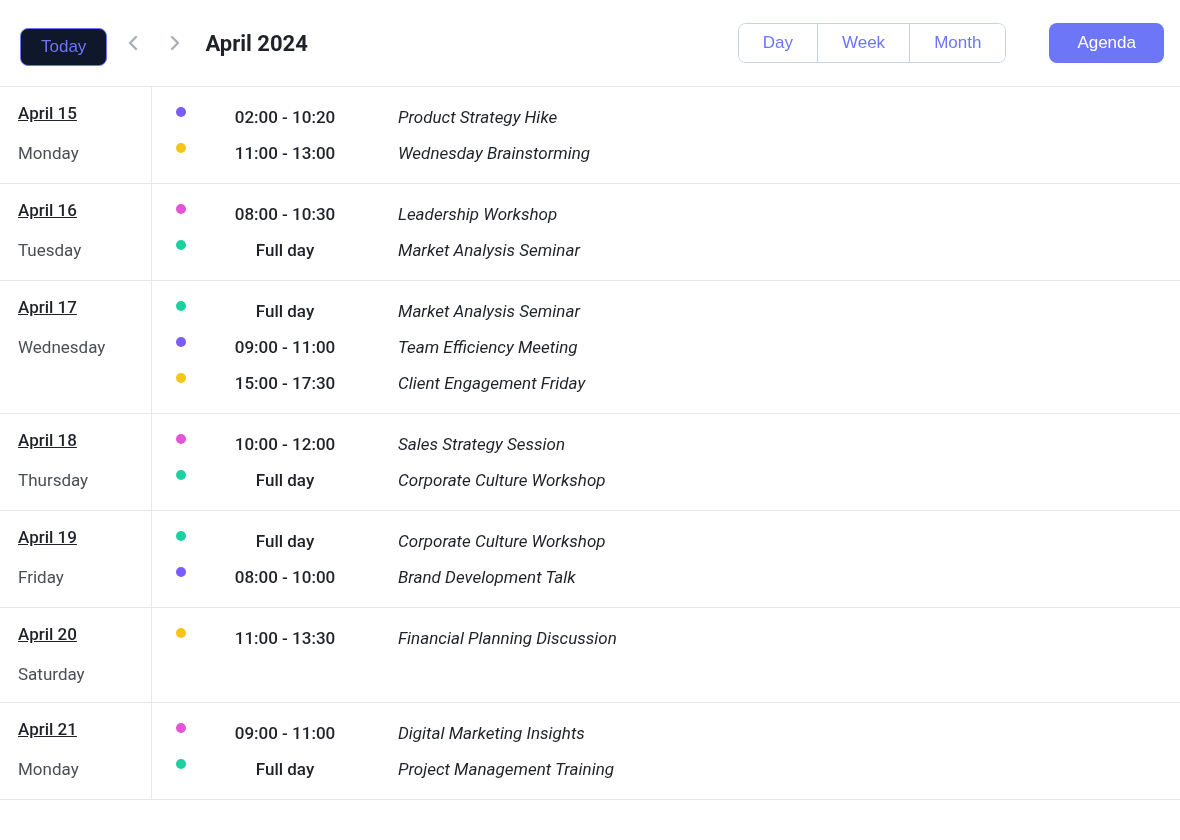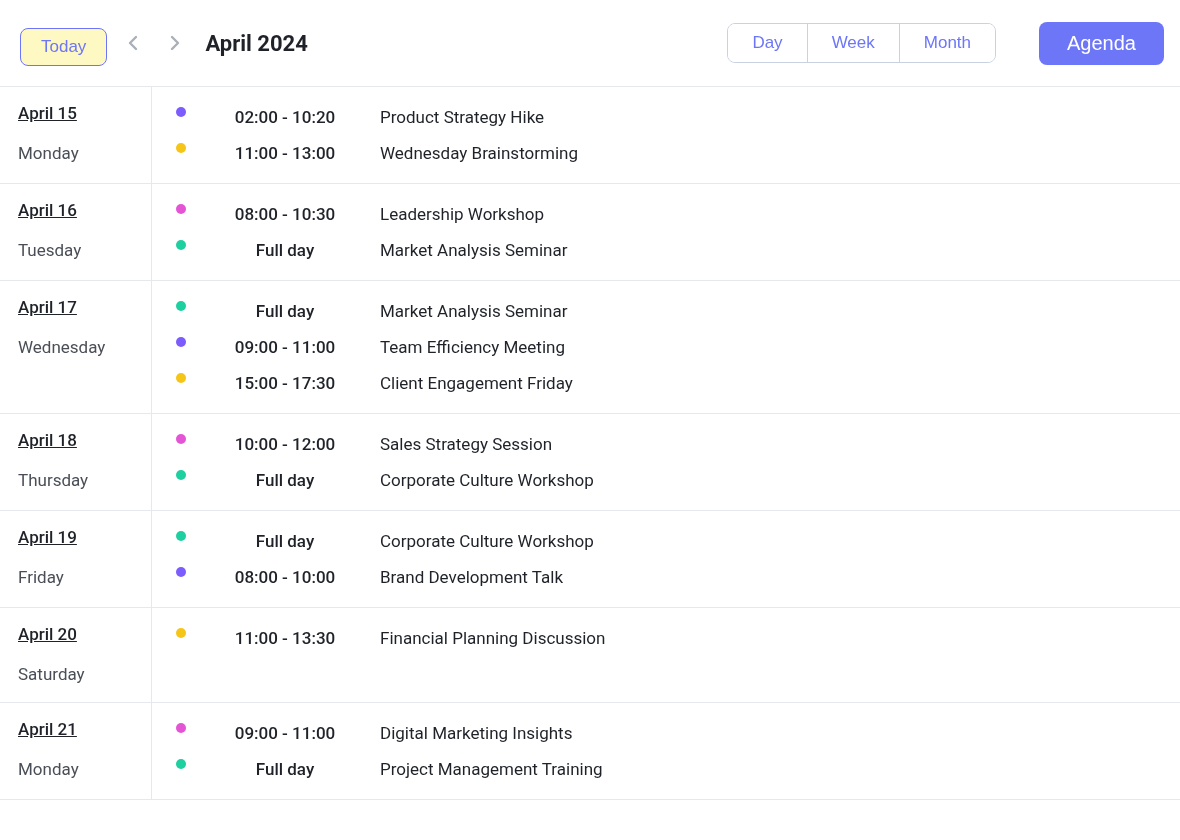--- a/index.html
+++ b/index.html
@@ -19,21 +19,21 @@
       padding: 20px 16px 20px 20px;
     }
     .toolbar-left {
       display: flex;
       align-items: center;
       gap: 14px;
     }
     .today-btn {
       border: 1px solid #6d76f7;
       color: #6d76f7;
-      background: #fef9c3;
+      background: #0f172a;
       padding: 8px 20px;
       border-radius: 8px;
       font-size: 17px;
       font-weight: 500;
       cursor: pointer;
       margin-top: 8px;
     }
     .nav-arrow {
       width: 26px;
       height: 26px;
@@ -67,21 +67,21 @@
       font-size: 17px;
       color: #6d76f7;
       background: #fff;
       border: none;
       cursor: pointer;
       border-right: 1px solid #c9d2e3;
     }
     .view-btn:last-child { border-right: none; }
     .agenda-btn {
       padding: 10px 28px;
-      font-size: 20px;
+      font-size: 17px;
       font-weight: 500;
       color: #fff;
       background: #6d76f7;
       border: none;
       border-radius: 8px;
       cursor: pointer;
     }
     .agenda-body {
       border-top: 1px solid #e5e8ec;
     }
@@ -124,21 +124,22 @@
       width: 170px;
       text-align: center;
       font-size: 17px;
       font-weight: 500;
       color: #1f2329;
       margin-left: 14px;
     }
     .title-col {
       font-size: 17px;
       color: #1f2329;
-      margin-left: 10px;
+      margin-left: 28px;
+      font-style: italic;
     }
   </style>
 </head>
 <body>
 
 <div class="container">
 
   <div class="toolbar">
     <div class="toolbar-left">
       <button class="today-btn">Today</button>

